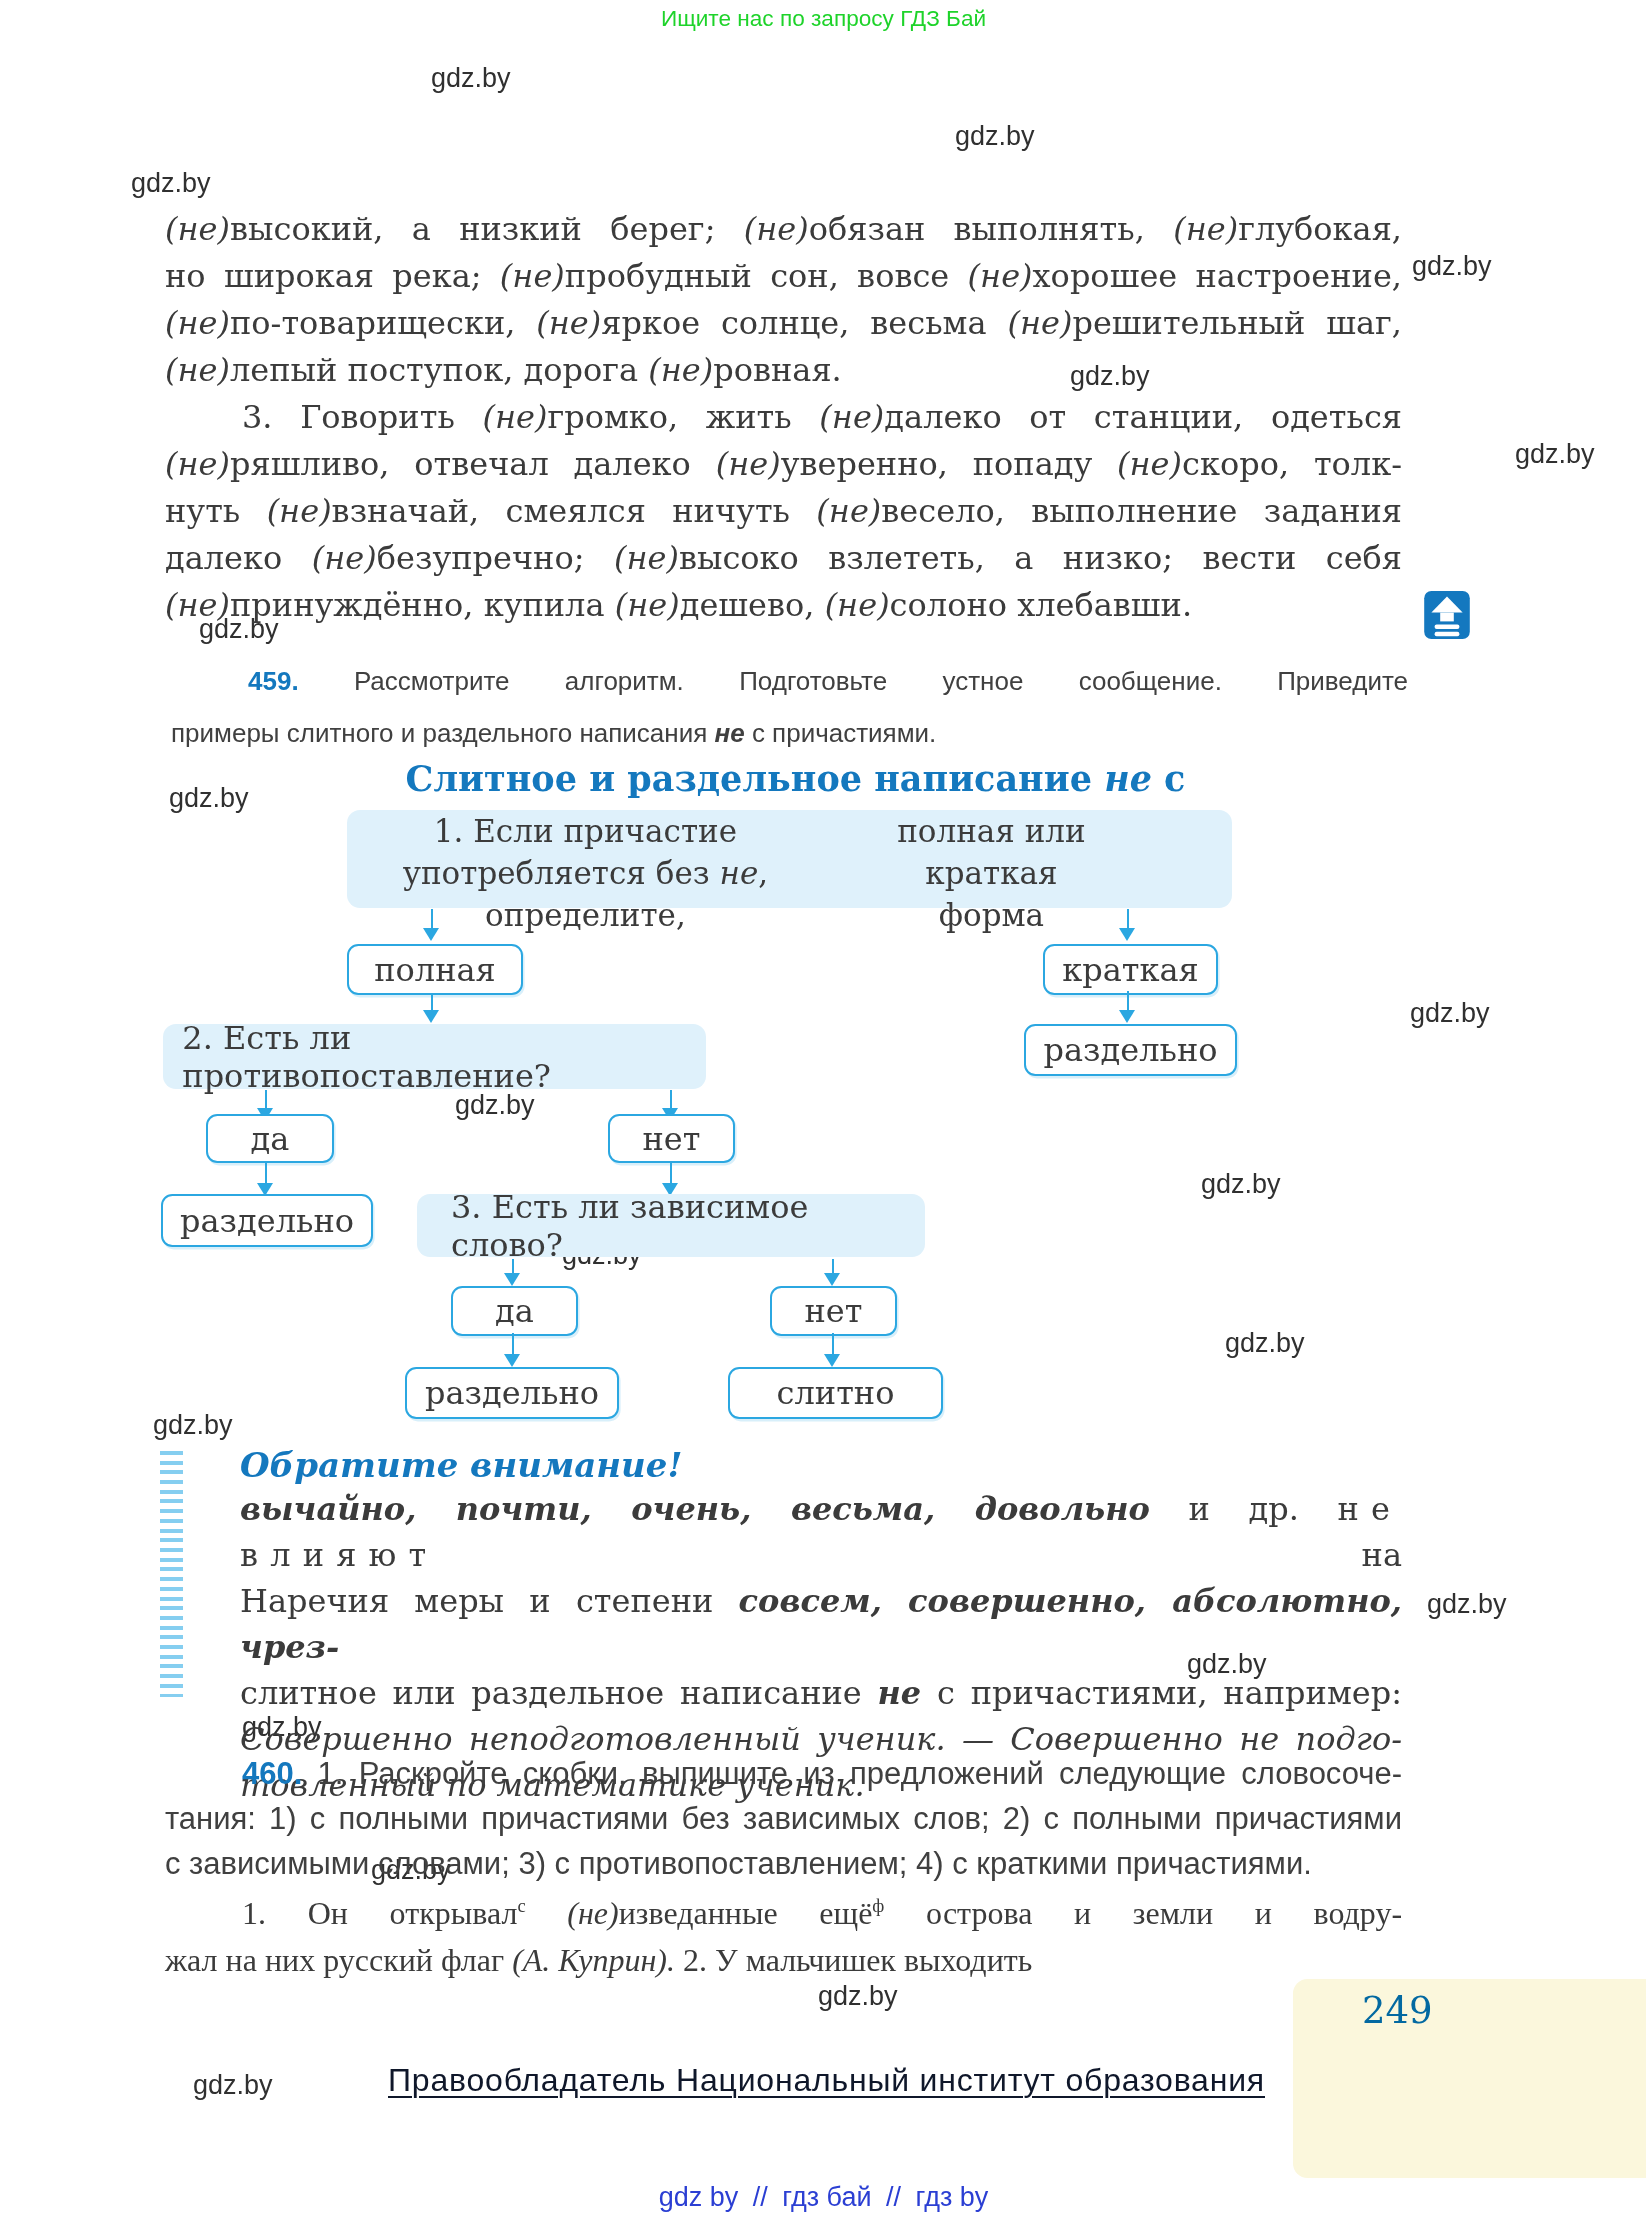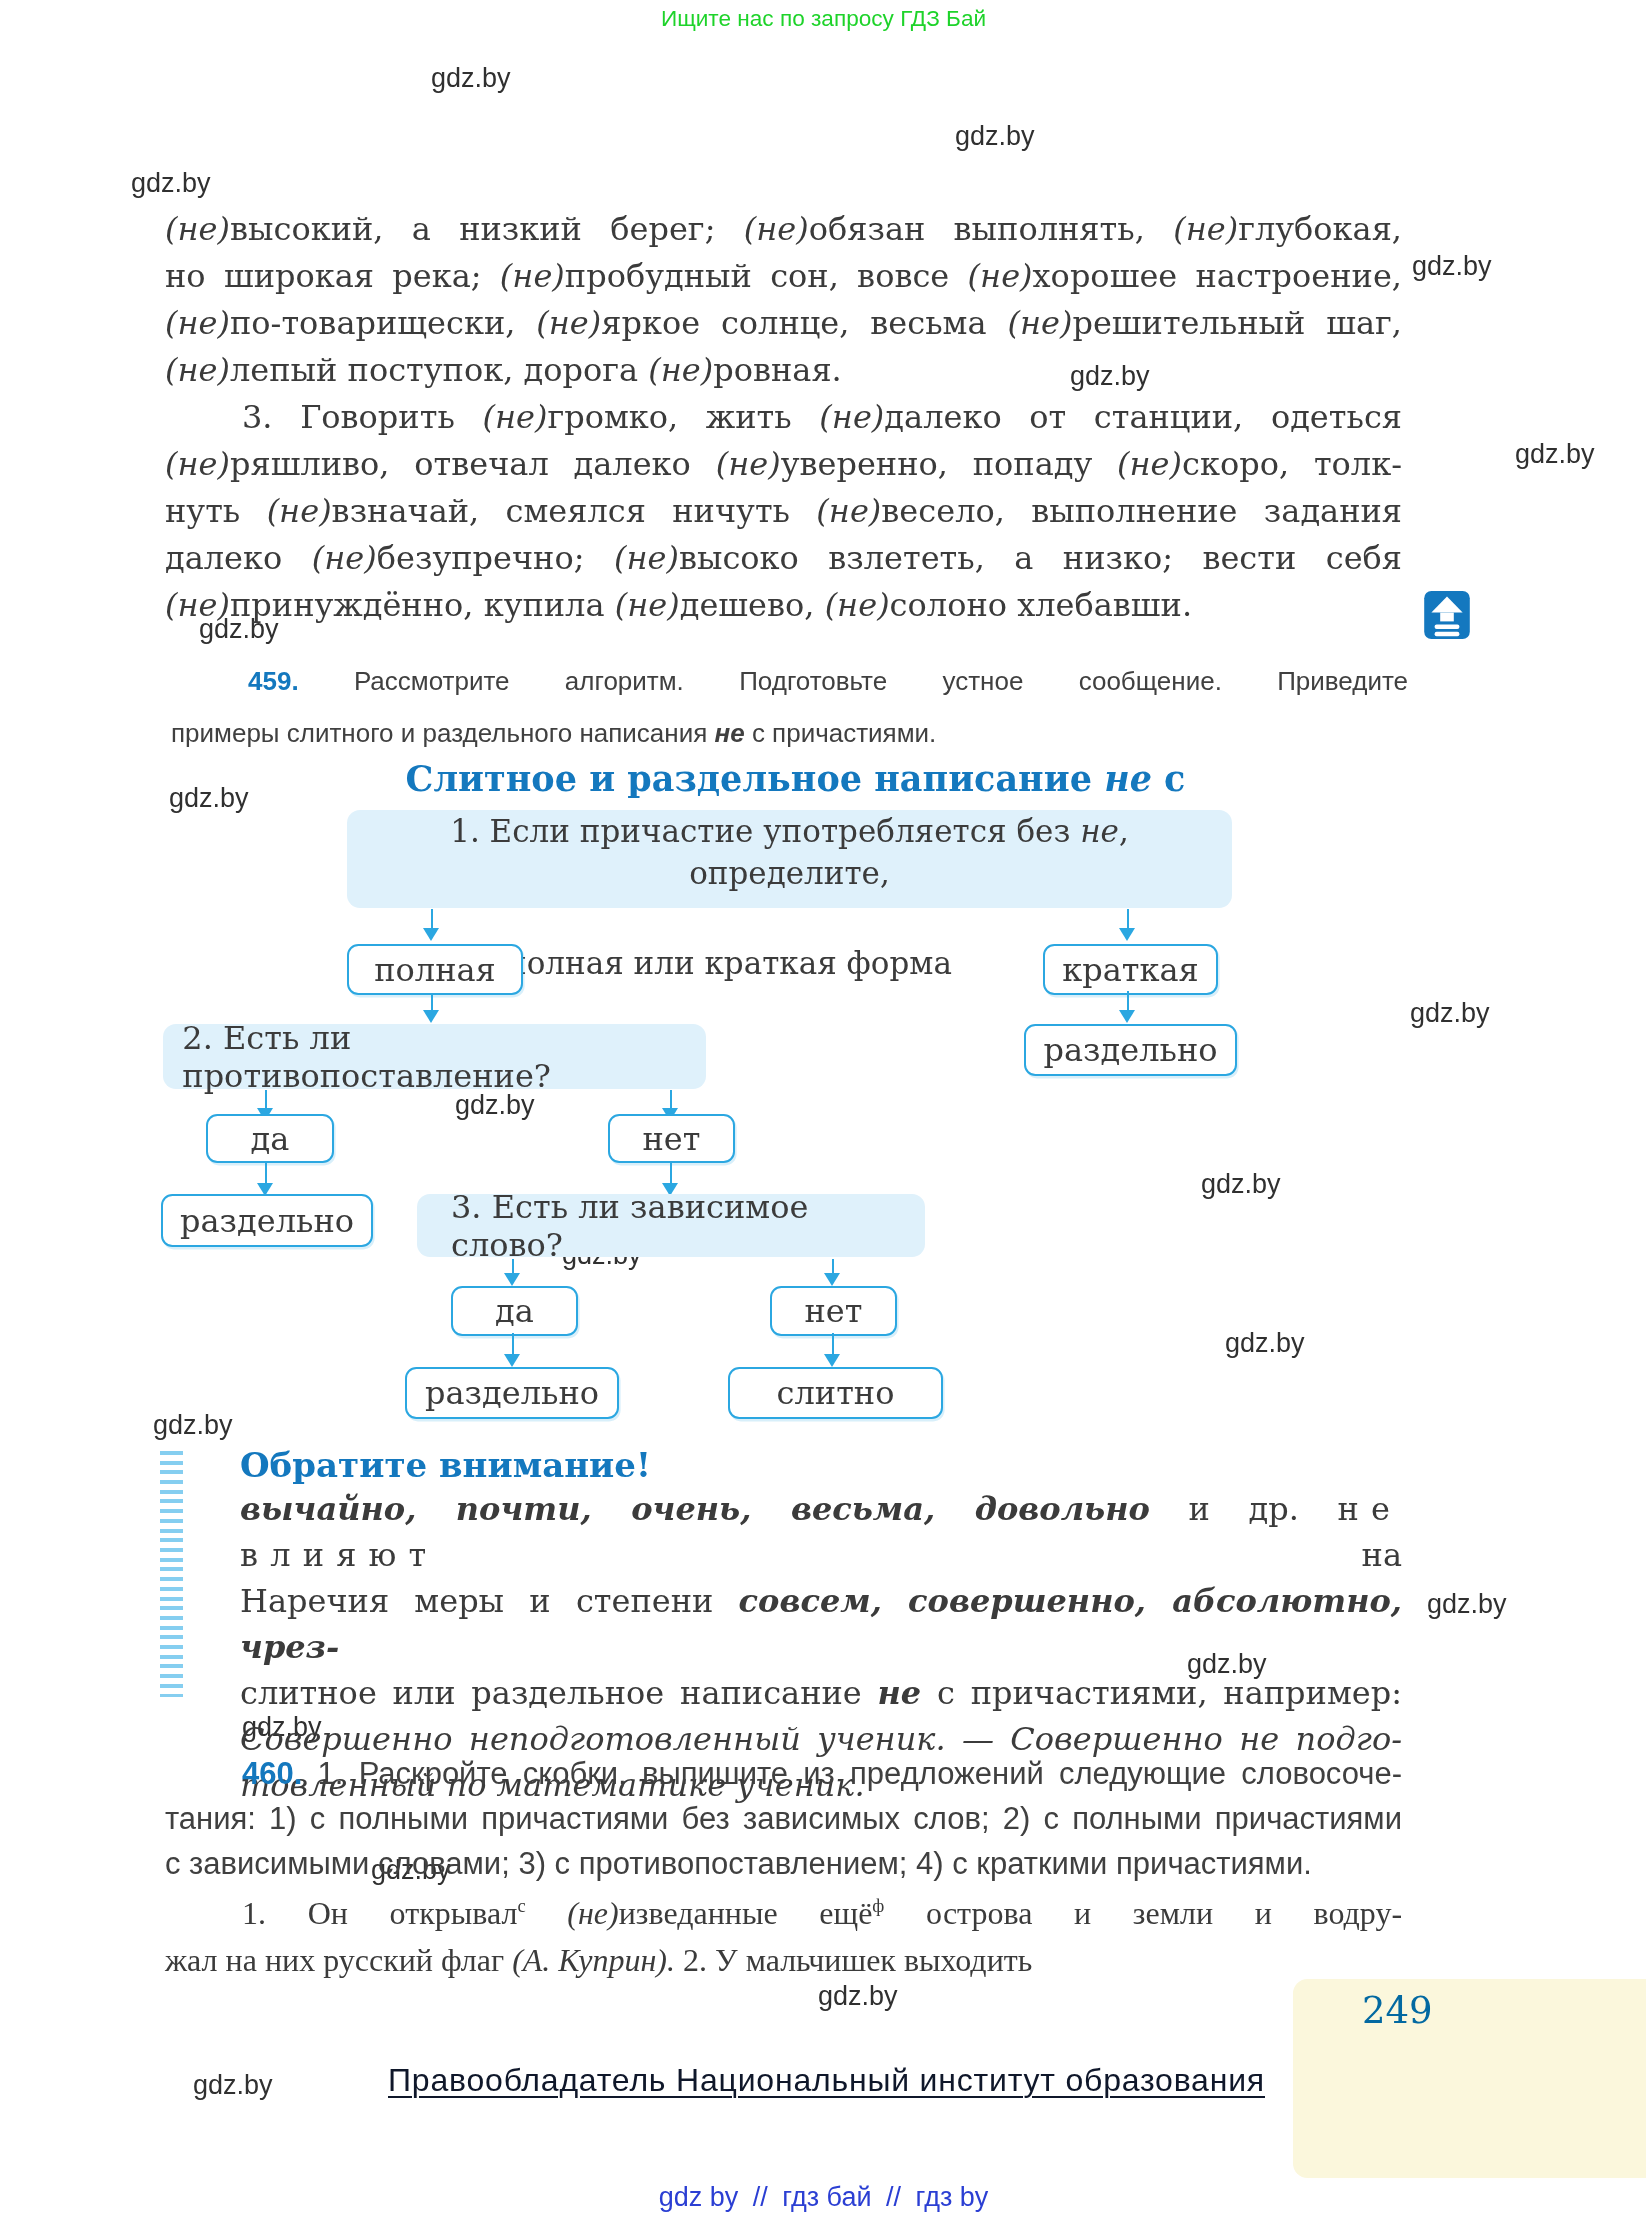--- a/index.html
+++ b/index.html
@@ -44,21 +44,21 @@
             font-size:32px;color:#3b3b3b;box-shadow:1.6px 2.4px 0 rgba(41,167,225,.18);}
   .arrow{position:absolute;width:17.7px;}
   .arrow .shaft{position:absolute;left:8px;top:0;width:2.4px;background:#2ba7e1;}
   .arrow .head{position:absolute;left:0;bottom:0;width:0;height:0;
                border-left:8.9px solid transparent;border-right:8.9px solid transparent;
                border-top:13.7px solid #2ba7e1;}
 
   
   .dashrule{position:absolute;left:160px;top:1451px;width:23.4px;height:246px;
             background:repeating-linear-gradient(to bottom,#85cef0 0 4px,transparent 4px 9.7px);}
-  .noteheader{position:absolute;left:240px;top:1445px;font-size:34px;font-weight:bold;color:#1478BE;}
+  .noteheader{position:absolute;left:240px;top:1445px;font-size:34px;font-weight:bold;color:#1478BE;font-style:italic;}
 
   
   .pagebox{position:absolute;left:1293px;top:1979px;width:354px;height:199px;
            background:#fbf7dc;border-radius:14.5px 0 0 14.5px;}
   .pagenum{position:absolute;left:1362px;top:1989px;font-size:37px;color:#0369a1;}
 
   .topicon{position:absolute;left:1424px;top:591px;width:46px;height:48px;cursor:pointer;}
 </style>
 </head>
 <body>
@@ -110,21 +110,21 @@
   </svg>
 </div>
 
 <div class="tblock sans" style="left:171px;top:655px;width:1237px;font-size:26px;line-height:52px;color:#404040;">
   <div class="jl ind"><span class="sg-num">459.</span><span class="sg-r"> Рассмотрите алгоритм. Подготовьте устное сообщение. Приведите</span></div>
   <div class="ll"><span class="sg-r">примеры слитного и раздельного написания </span><span class="sg-bi">не</span><span class="sg-r"> с причастиями.</span></div>
 </div>
 
 <div class="title serif"><span class="sg-r">Слитное и раздельное написание </span><span class="sg-i">не</span><span class="sg-r"> с причастиями</span></div>
 
-<div class="flowlight serif" style="left:347px;top:810px;width:885px;height:98px;display:flex;flex-direction:column;justify-content:space-between;line-height:42px;gap:48px;">
+<div class="flowlight serif" style="left:347px;top:810px;width:885px;height:98px;display:flex;justify-content:center;line-height:42px;gap:48px;">
   <div style="text-align:center;"><span class="sg-r">1. Если причастие употребляется без </span><span class="sg-i">не</span><span class="sg-r">, определите,</span></div>
   <div style="text-align:center;padding-right:121px;"><span class="sg-r">полная или краткая форма</span></div>
 </div>
 
 <div class="arrow" style="left:423px;top:909px;height:32px;">
     <div class="shaft" style="height:21px;"></div>
     <div class="head"></div>
   </div>
 <div class="arrow" style="left:1119px;top:909px;height:32px;">
     <div class="shaft" style="height:21px;"></div>

